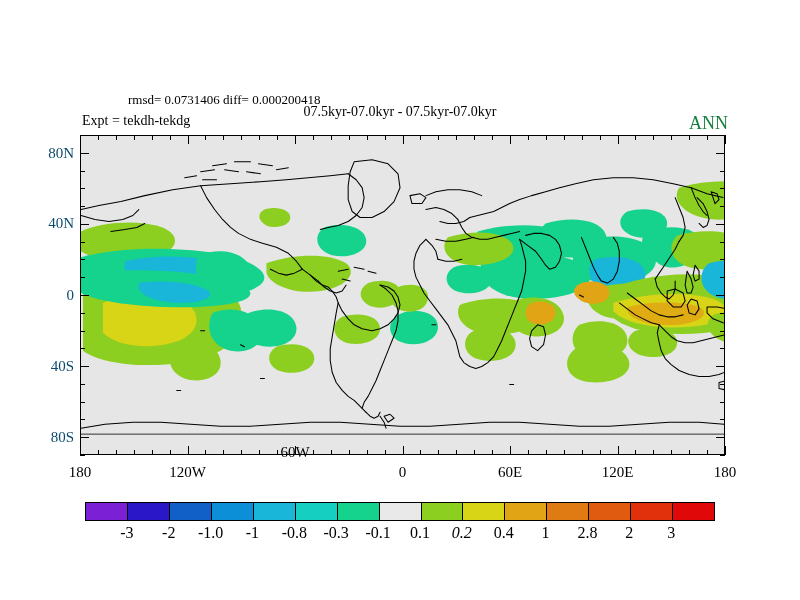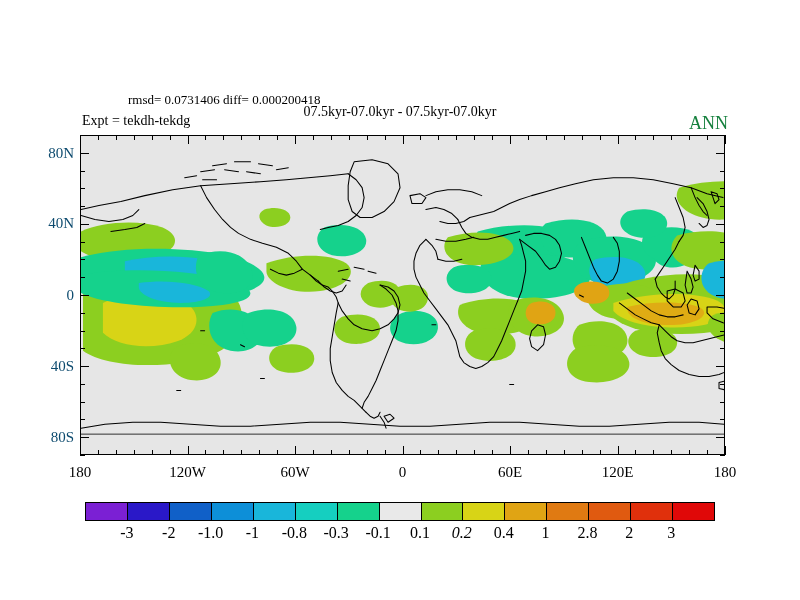--- a/index.html
+++ b/index.html
@@ -322,21 +322,21 @@
       <div class="ticky" style="left: 80px; top: 170.556px; width: 5px;"></div>
       <div class="ticky" style="left: 720px; top: 170.556px; width: 5px;"></div>
       <div class="ticky" style="left: 80px; top: 152.778px; width: 9px;"></div>
       <div class="ticky" style="left: 716px; top: 152.778px; width: 9px;"></div>
       <div class="ticky" style="left: 80px; top: 135px; width: 5px;"></div>
       <div class="ticky" style="left: 720px; top: 135px; width: 5px;"></div>
     </div>
   <div id="labels-layer">
       <div class="xlab" style="left: 80px; top: 464px;">180</div>
       <div class="xlab" style="left: 187.502px; top: 464px;">120W</div>
-      <div class="xlab" style="left: 294.998px; top: 464px;">60W</div>
+      <div class="xlab" style="left: 294.998px; top: 444px;">60W</div>
       <div class="xlab" style="left: 402.5px; top: 464px;">0</div>
       <div class="xlab" style="left: 510.002px; top: 464px;">60E</div>
       <div class="xlab" style="left: 617.498px; top: 464px;">120E</div>
       <div class="xlab" style="left: 725px; top: 464px;">180</div>
       <div class="ylab" style="left: 36px; width: 38px; top: 152.779px;">80N</div>
       <div class="ylab" style="left: 36px; width: 38px; top: 215px; margin-top: 8px;">40N</div>
       <div class="ylab" style="left: 36px; width: 38px; top: 295px;">0</div>
       <div class="ylab" style="left: 36px; width: 38px; top: 366.11px;">40S</div>
       <div class="ylab" style="left: 36px; width: 38px; top: 437.221px;">80S</div>
     </div>

